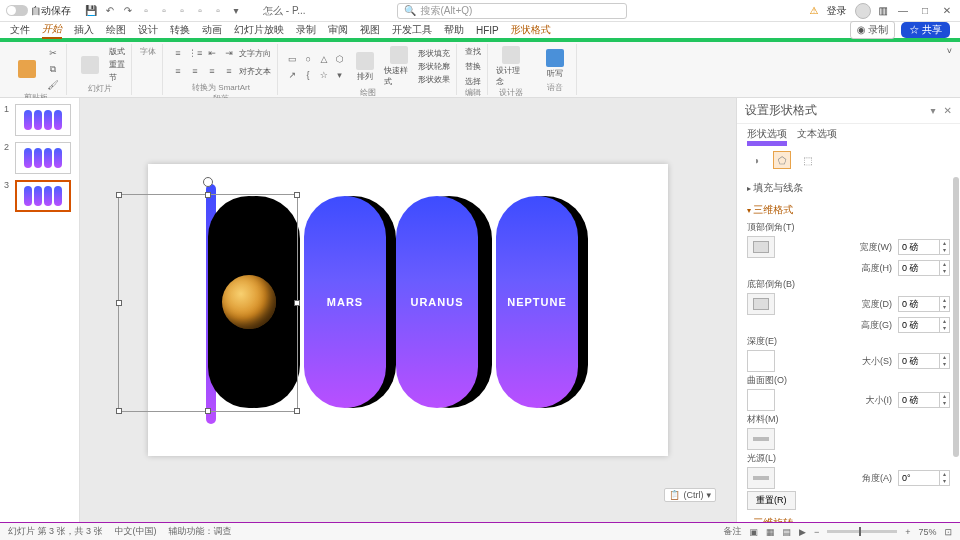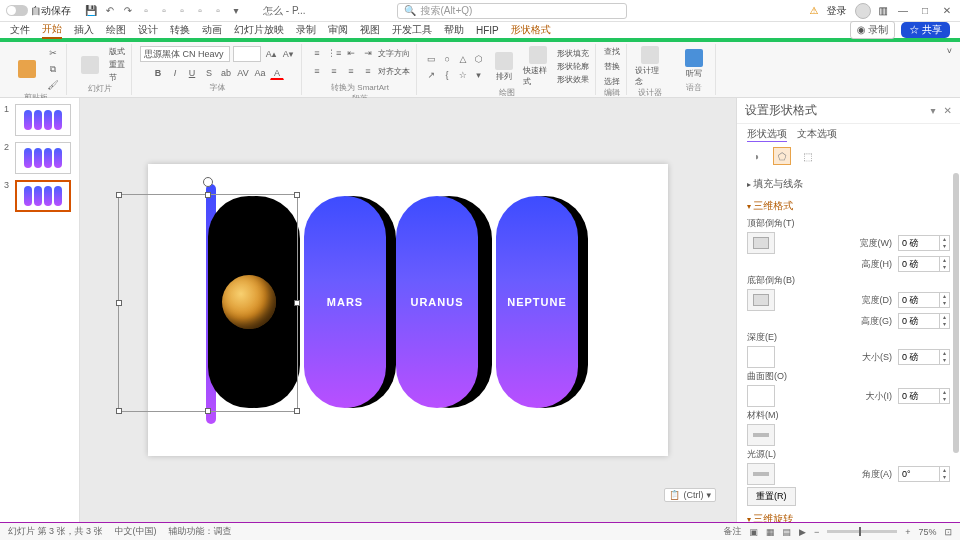--- a/index.html
+++ b/index.html
@@ -13,21 +13,21 @@
 .titlebar .doc { margin-left: 14px; color: #666; font-size: 10px; }
 .titlebar .search { margin-left: auto; margin-right: auto; width: 230px; height: 16px; border: 1px solid #ccc; border-radius: 3px; display: flex; align-items: center; padding: 0 6px; color: #999; gap: 4px; }
 .titlebar .right { margin-left: auto; display: flex; align-items: center; gap: 8px; }
 .titlebar .warn { color: #e38b00; }
 .titlebar .avatar { width: 16px; height: 16px; border-radius: 50%; background: #ddd; border: 1px solid #bbb; }
 .winbtn { width: 14px; text-align: center; color: #666; }
 
 
 .menubar { height: 20px; display: flex; align-items: center; gap: 12px; padding: 0 10px; font-size: 10px; border-bottom: 4px solid #22c55e; }
 .menubar .tab { color: #444; }
-.menubar .tab.active { color: #b35a00; }
+.menubar .tab.active { color: #b35a00; font-style: italic; }
 .menubar .tab.context { color: #b35a00; }
 .menubar .rbtns { margin-left: auto; display: flex; gap: 6px; align-items: center; }
 .rec-btn { border: 1px solid #ccc; border-radius: 3px; padding: 1px 6px; color: #555; }
 .share-btn { background: #1d4ed8; color: #fff; padding: 1px 8px; border-radius: 5px; }
 
 
 .ribbon { height: 56px; background: #f7f7f7; border-bottom: 1px solid #ddd; display: flex; padding: 2px 6px; gap: 2px; font-size: 9px; color: #555; }
 .rgrp { border-right: 1px solid #e3e3e3; padding: 2px 6px; display: flex; flex-direction: column; justify-content: space-between; }
 .rgrp .lbl { text-align: center; color: #888; font-size: 8px; }
 .rgrp .body { display: flex; gap: 4px; align-items: center; flex: 1; }
@@ -190,38 +190,20 @@
     <div class="col" style="font-size:8px">
           <span>版式</span>
           <span>重置</span>
           <span>节</span>
         </div>
   </div>
       <div class="lbl">幻灯片</div>
     </div>
 
   <div class="rgrp">
-      <div class="body col">
-    <div class="row">
-          <div class="fontbox">思源黑体 CN Heavy</div>
-          <div class="sizebox"></div>
-          <span class="minibtn">A▴</span>
-          <span class="minibtn">A▾</span>
-        </div>
-    <div class="row">
-      <span class="minibtn" style="font-weight:bold">B</span>
-      <span class="minibtn" style="font-style:italic">I</span>
-      <span class="minibtn" style="text-decoration:underline">U</span>
-      <span class="minibtn">S</span>
-      <span class="minibtn">ab</span>
-      <span class="minibtn">AV</span>
-      <span class="minibtn">Aa</span>
-      <span class="minibtn" style="border-bottom:2px solid red">A</span>
-    </div>
-  </div>
       <div class="lbl">字体</div>
     </div>
 
   <div class="rgrp">
       <div class="body col">
     <div class="row">
       <span class="minibtn">≡</span>
       <span class="minibtn">⋮≡</span>
       <span class="minibtn">⇤</span>
       <span class="minibtn">⇥</span>
@@ -378,21 +360,21 @@
 
   <div class="pane">
     <div class="hd">
       <span class="title">设置形状格式</span>
       <div class="cl">
           <span>▾</span>
           <span>✕</span>
         </div>
     </div>
     <div class="subt">
-      <span style="border-bottom:1px solid #8b5cf6">形状选项</span>
+      <span style="border-bottom:5px solid #8b5cf6">形状选项</span>
       <span>文本选项</span>
     </div>
     <div class="icrow">
       <span>◑</span>
       <span class="active">⬠</span>
       <span>⬚</span>
     </div>
     <div class="scroll">
       <div class="sec">
           <div class="sechd">填充与线条</div>

